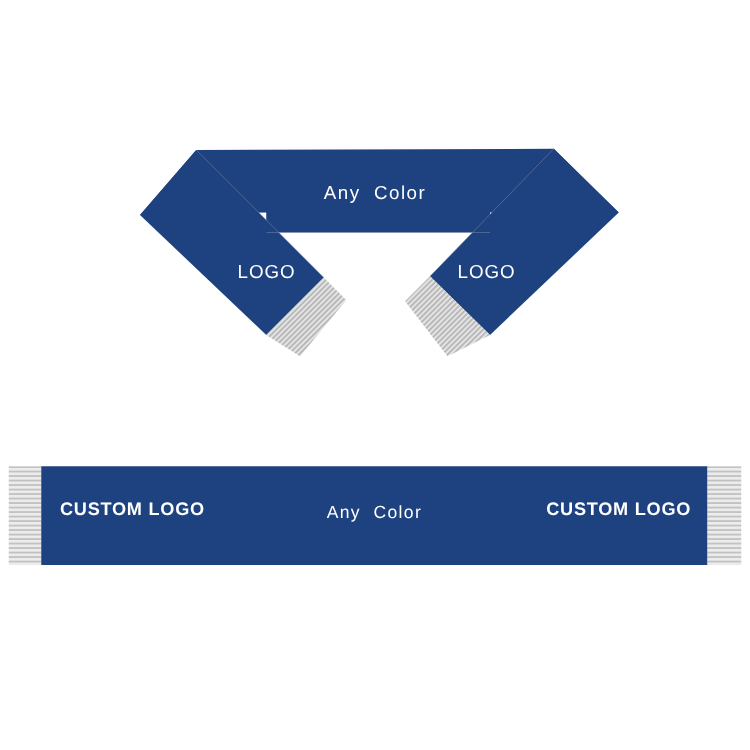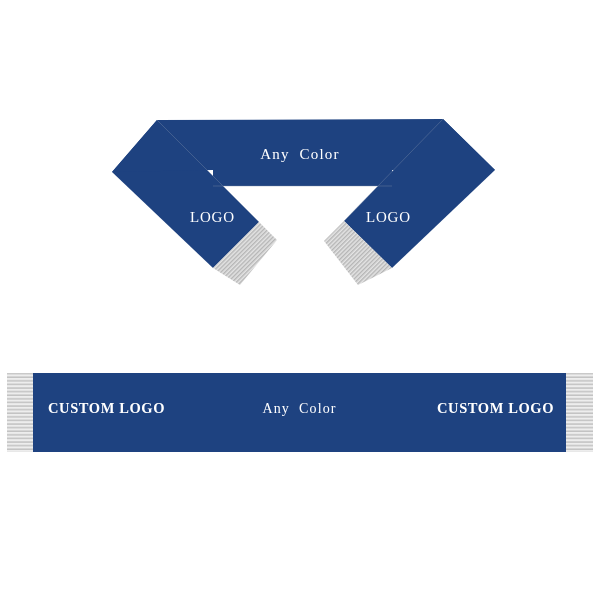--- a/index.html
+++ b/index.html
@@ -24,21 +24,21 @@
   .svg-stage {
     position: absolute;
     left: 0;
     top: 0;
     width: 600px;
     height: 600px;
   }
   .label-text {
     position: absolute;
     color: #ffffff;
-    font-family: Liberation Serif, serif;
+    font-family: Liberation Sans, sans-serif;
     white-space: pre;
     letter-spacing: 0.5px;
     user-select: none;
   }
 
   
   #folded-any-color {
     left: 0;
     top: 146px;
     width: 600px;

